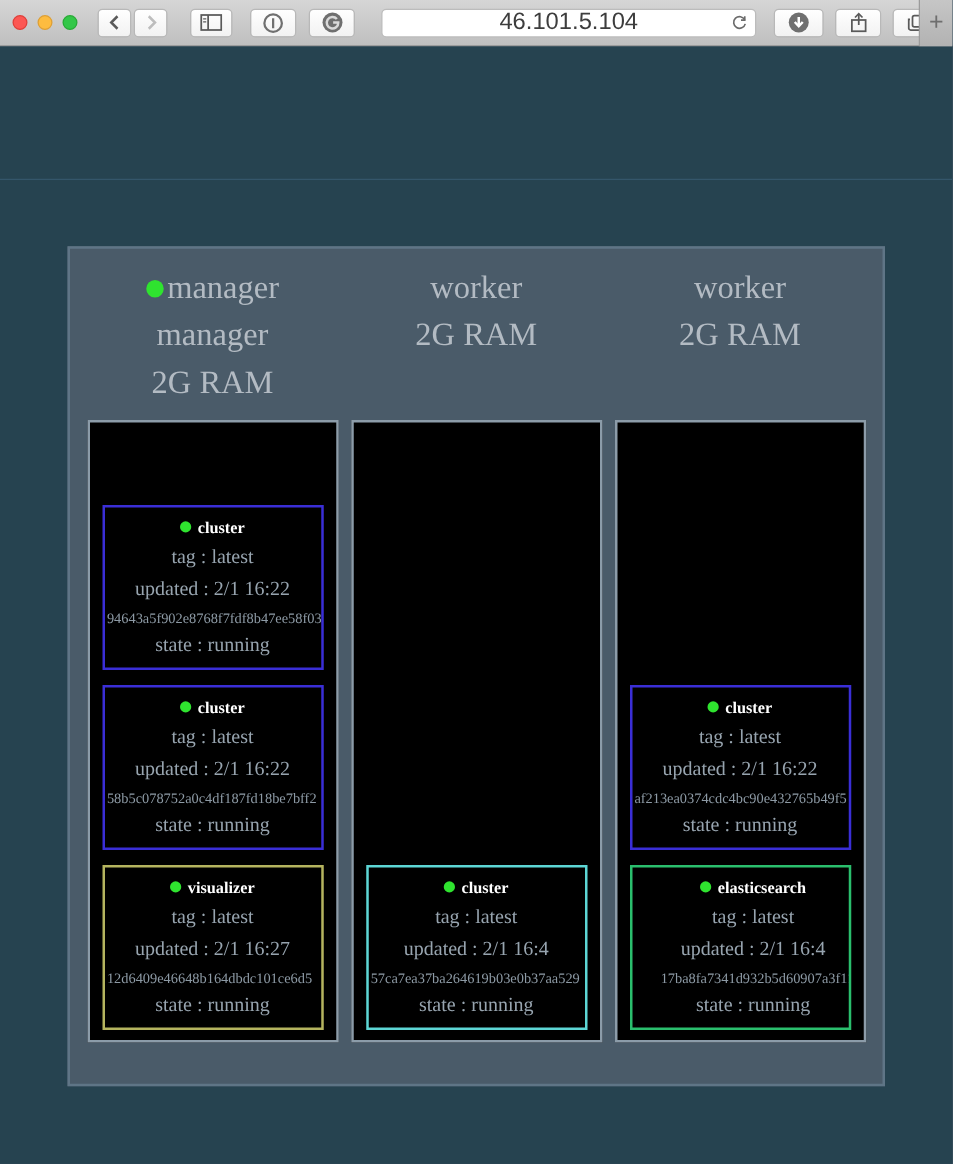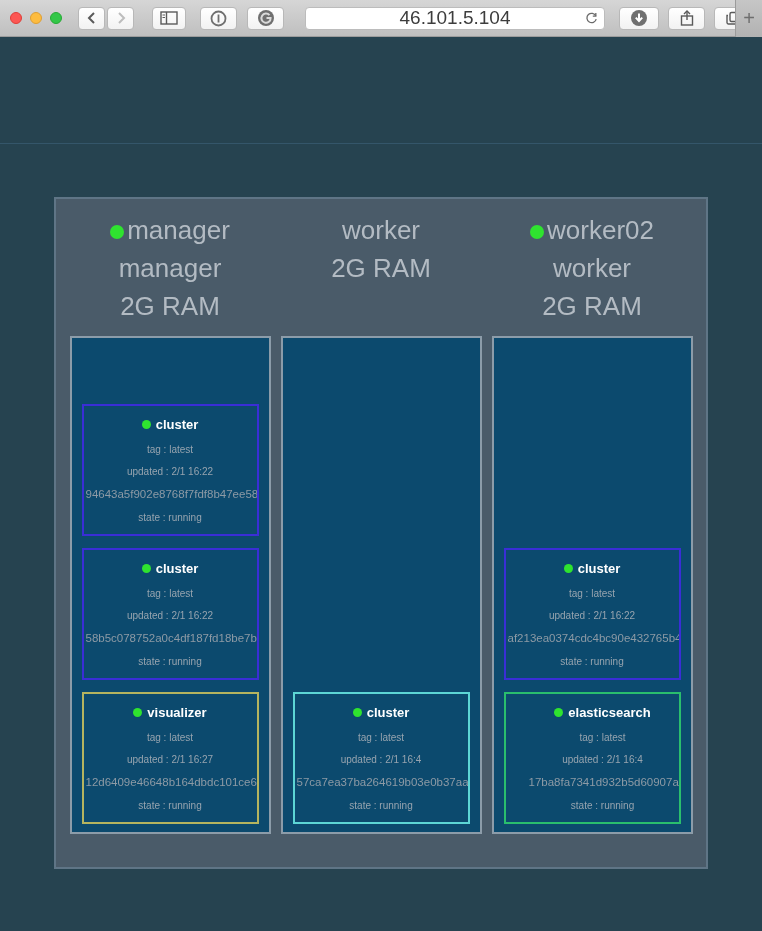--- a/index.html
+++ b/index.html
@@ -56,56 +56,56 @@
     display:flex; align-items:center; justify-content:center;
     font-size:20px; color:#6e6e6e;
   }
 
   
   .page { height:894px; background:#264350; }
   .page-top { height:107px; border-bottom:1px solid #34566a; }
 
   .panel {
     width:654px; height:672px; margin:53px auto 16px;
-    background:#4a5b69; border:2px solid #5f7586;
+    background:#4a5b69; border:2px solid #5f7586;font-family:Liberation Serif, serif;
   }
   .node-cols { display:flex; justify-content:center; gap:10px; }
 
   .node-head {
     height:137px; padding-top:12px; text-align:center;
     color:#b3bbc3; font-size:26px; line-height:38px; font-weight:400;
   }
   .dot-lg {
     display:inline-block; width:14px; height:14px; border-radius:50%;
     background:#2fe32f; margin-right:3px; vertical-align:baseline;
   }
 
   .containers {
     width:201px; height:498px;
-    background:#0c4a6e; border:2px solid #8c9ca9;
+    background:#000000; border:2px solid #8c9ca9;
     display:flex; flex-direction:column; justify-content:flex-end;
     gap:12px; padding:0 10px 8px;
   }
 
   .card {
     flex:0 0 132px; height:132px; border:2px solid;
     display:flex; flex-direction:column; justify-content:space-evenly;
     text-align:center; overflow:hidden;
   }
   .b-cluster       { border-color:#3a2ed6; }
   .b-visualizer    { border-color:#b5b45f; }
   .b-kibana        { border-color:#5dd6d5; }
   .b-elasticsearch { border-color:#2abe6d;padding-left:21px; }
 
   .card .title { color:#ffffff; font-weight:bold; font-size:13px; }
   .dot-sm {
     display:inline-block; width:9px; height:9px; border-radius:50%;
     background:#2fe32f; margin-right:5px;
   }
-  .meta { color:#97a4af; font-size:10px; }
+  .meta { color:#97a4af; font-size:16px; }
   .hash {
     color:#8d9aa5; font-size:11.5px;
     white-space:nowrap; overflow:hidden; text-align:left; padding-left:2px;
   }
 </style>
 </head>
 <body>
 
 <div class="toolbar">
   <span class="tl close"></span>
@@ -247,21 +247,20 @@
             <div class="meta">tag : latest</div>
             <div class="meta">updated : 2/1 16:4</div>
             <div class="hash">57ca7ea37ba264619b03e0b37aa529</div>
             <div class="meta">state : running</div>
           </div>
         </div>
       </div>
 
       <div>
         <div class="node-head">
-          <div><span class="dot-lg"></span><span>worker02</span></div>
           <div>worker</div>
           <div>2G RAM</div>
         </div>
         <div class="containers">
           <div class="card b-cluster">
             <div class="title"><span class="dot-sm"></span><span>cluster</span></div>
             <div class="meta">tag : latest</div>
             <div class="meta">updated : 2/1 16:22</div>
             <div class="hash">af213ea0374cdc4bc90e432765b49f5</div>
             <div class="meta">state : running</div>

